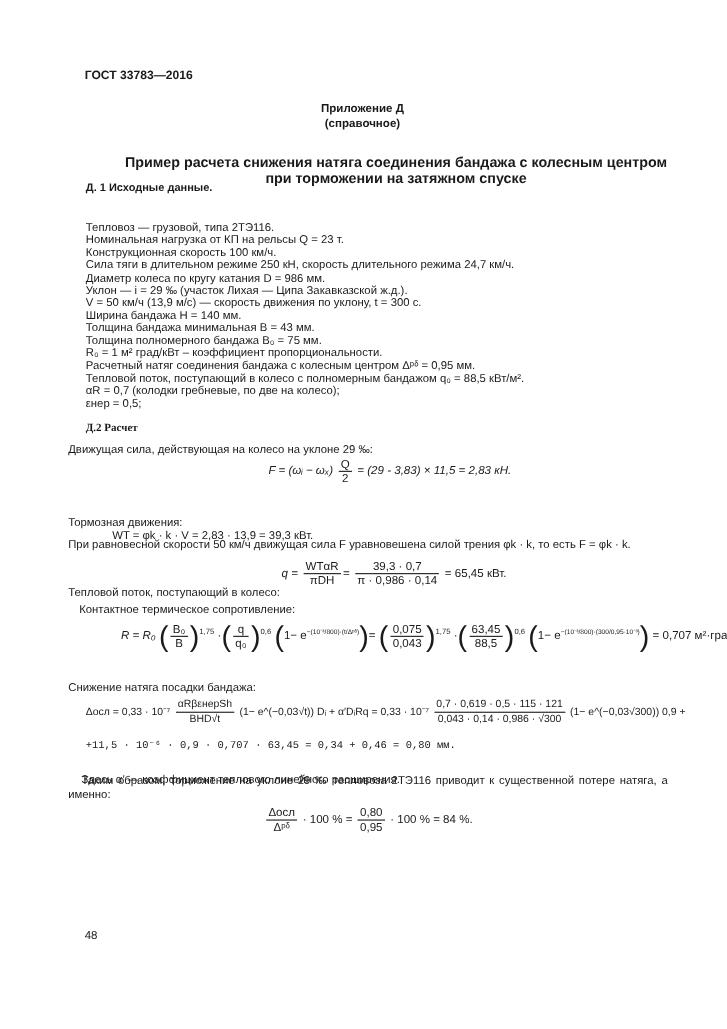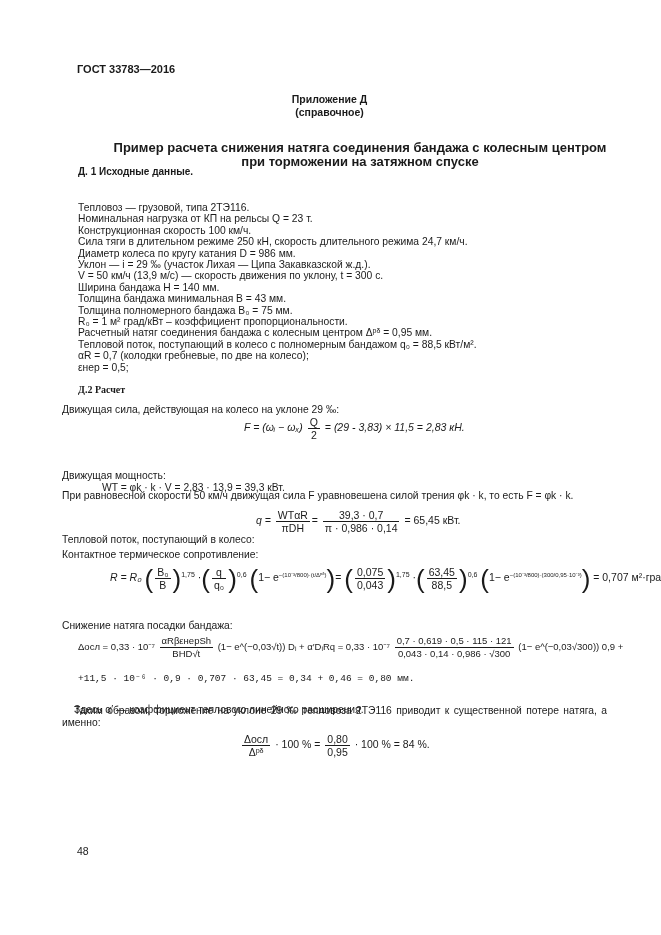--- a/index.html
+++ b/index.html
@@ -67,38 +67,38 @@
 <div class="abs eq" style="left:244px; top:416px;">
   <i class="v">F = (ωᵢ − ωₓ)</i>
   <span class="frac">
     <span class="num">Q</span>
     <span>2</span>
   </span>
   <i class="v">= (29 - 3,83) × 11,5 = 2,83 кН.</i>
 </div>
 
 <div class="abs para" style="top:458px; white-space:nowrap;margin-top:32px;">При равновесной скорости 50 км/ч движущая сила F уравновешена силой трения φk · k, то есть F = φk · k.</div>
-<div class="abs para" style="top:470px;">Движущая мощность:</div>
+<div class="abs para" style="top:470px;">Тормозная движения:</div>
 <div class="abs para" style="top:482px;margin-left:40px;">WT = φk · k · V = 2,83 · 13,9 = 39,3 кВт.</div>
 <div class="abs para" style="top:494px;margin-top:40px;">Тепловой поток, поступающий в колесо:</div>
 
 <div class="abs eq" style="left:256px; top:509px;">
   <i class="v">q =</i>
   <span class="frac">
     <span class="num">WTαR</span>
     <span>πDH</span>
   </span>=
   <span class="frac">
     <span class="num">39,3 · 0,7</span>
     <span>π · 0,986 · 0,14</span>
   </span>
   <span>= 65,45  кВт.</span>
 </div>
 
-<div class="abs para" style="top:549px;">Контактное термическое сопротивление:</div>
+<div class="abs para" style="top:549px;margin-left:10px;">Контактное термическое сопротивление:</div>
 
 <div class="abs eq" style="left:110px; top:566px;">
   <i class="v">R = R₀</i>
   <span class="big">(</span><span class="frac"><span class="num">B₀</span><span>B</span></span><span class="big">)</span><sup>1,75</sup>
   ·<span class="big">(</span><span class="frac"><span class="num">q</span><span>q₀</span></span><span class="big">)</span><sup>0,6</sup>
   <span class="big">(</span><span>1− e</span><sup class="small">−(10⁻³/800)·(t/Δᵖᵟ)</sup><span class="big">)</span>=
   <span class="big">(</span><span class="frac"><span class="num">0,075</span><span>0,043</span></span><span class="big">)</span><sup>1,75</sup>
   ·<span class="big">(</span><span class="frac"><span class="num">63,45</span><span>88,5</span></span><span class="big">)</span><sup>0,6</sup>
   <span class="big">(</span>1− e<sup class="small">−(10⁻³/800)·(300/0,95·10⁻³)</sup><span class="big">)</span>
   <span>= 0,707 м²·град/кВт.</span>

